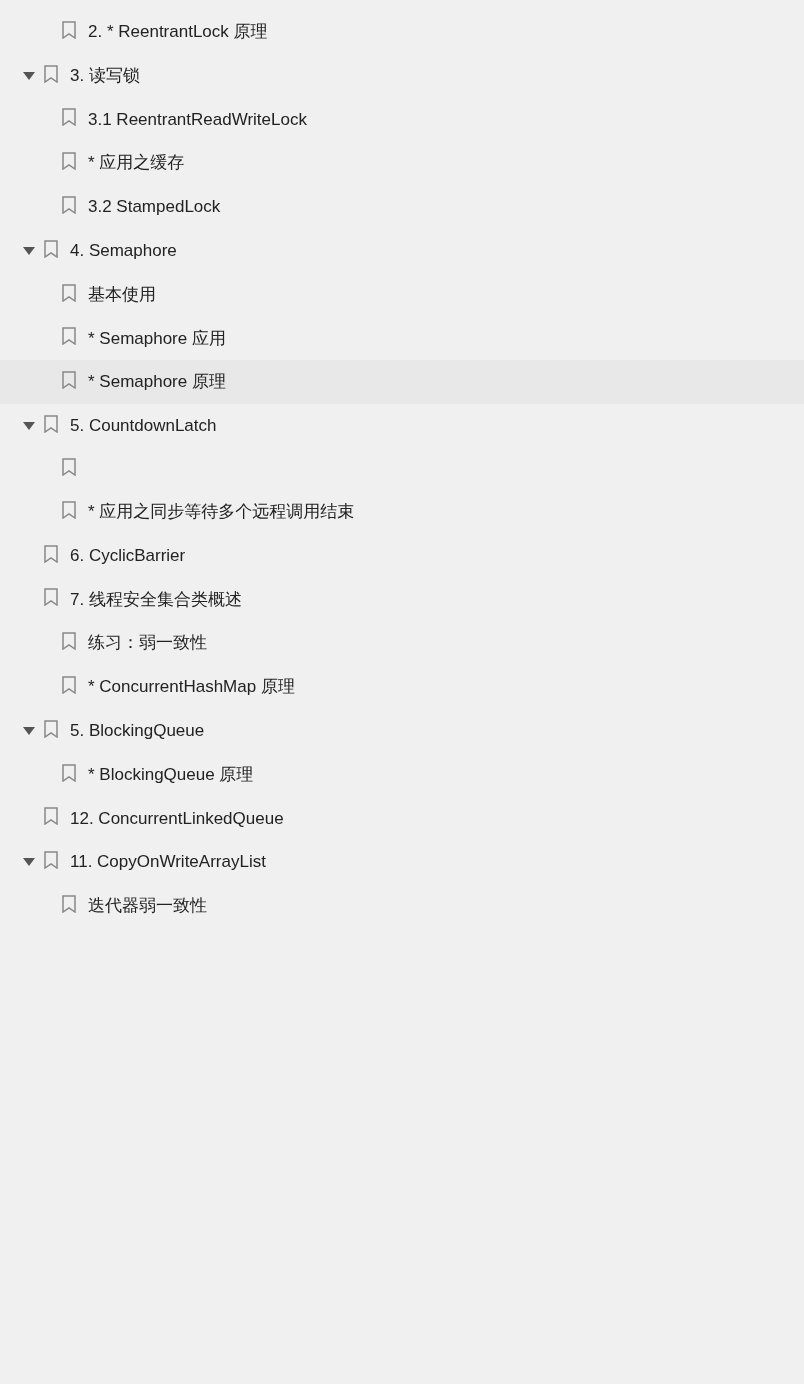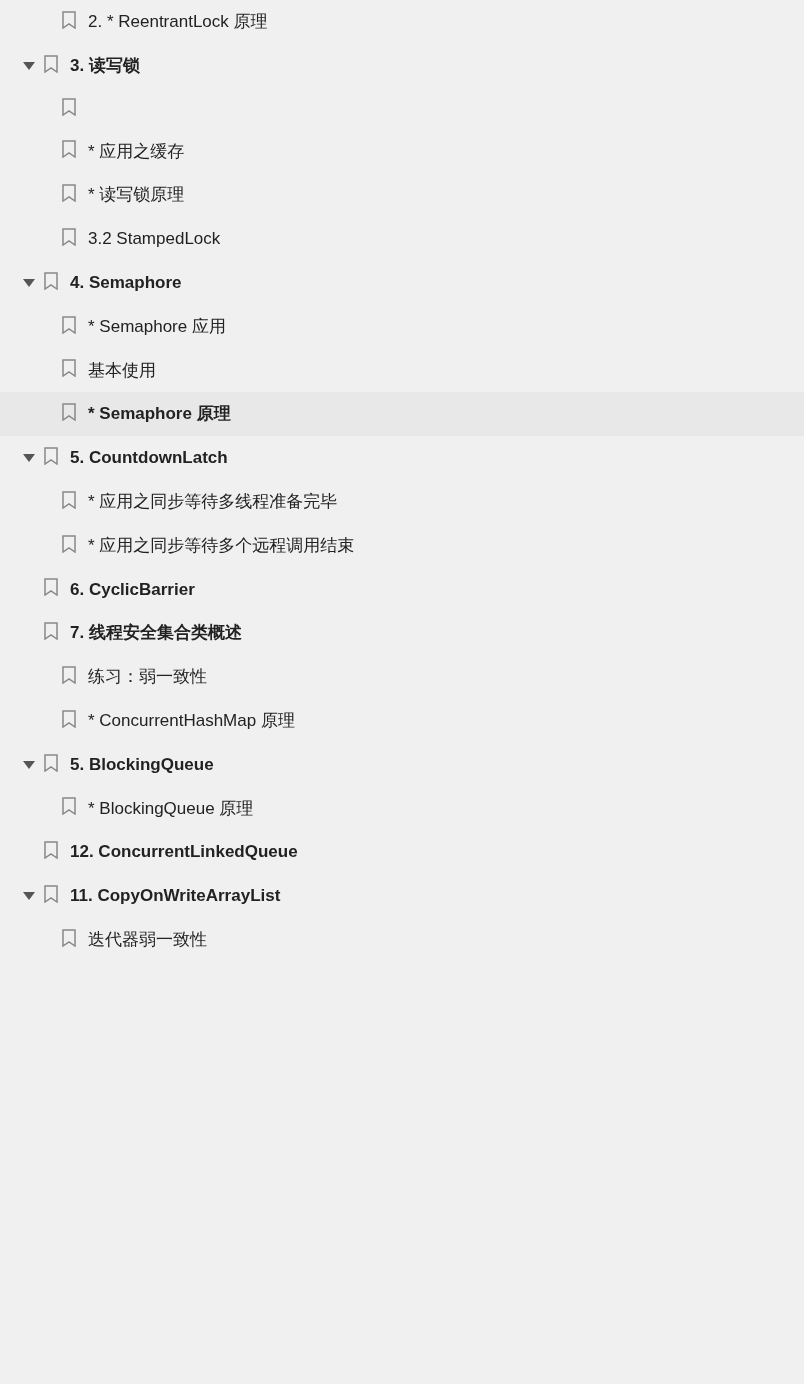--- a/index.html
+++ b/index.html
@@ -5,41 +5,39 @@
     * { margin: 0; padding: 0; box-sizing: border-box; }
     body {
       background: #f0f0f0;
       font-family: -apple-system, BlinkMacSystemFont, "Segoe UI", "PingFang SC", "Hiragino Sans GB", "Microsoft YaHei", sans-serif;
       font-size: 17px;
       color: #222;
       width: 804px;
       min-height: 1384px;
     }
     .tree {
-      padding: 0 0;
+      padding: 10px 0;
       user-select: none;
     }
     .item {
       display: flex;
       align-items: center;
       padding: 10px 0 10px 0;
       cursor: pointer;
       position: relative;
     }
     .item.level-1 {
       padding-left: 20px;
-      font-weight: bold;
     }
     .item.level-2 {
       padding-left: 60px;
     }
     
     .item.highlighted {
       background: #e8e8e8;
-      font-weight: bold;
     }
     
     .toggle {
       width: 18px;
       height: 18px;
       display: inline-flex;
       align-items: center;
       justify-content: center;
       margin-right: 4px;
       flex-shrink: 0;
@@ -93,70 +91,63 @@
   </svg>
       </span>
       <span class="label">3. 读写锁</span>
     </div>
     <div class="item level-2">
       <span class="bookmark">
         <svg viewBox="0 0 14 18" fill="none" xmlns="http://www.w3.org/2000/svg">
     <path d="M1 1h12v16l-6-4-6 4V1z" stroke="#888" stroke-width="1.5" fill="none"></path>
   </svg>
       </span>
+      <span class="label">3.1 ReentrantReadWriteLock</span>
     </div>
     <div class="item level-2">
       <span class="bookmark">
         <svg viewBox="0 0 14 18" fill="none" xmlns="http://www.w3.org/2000/svg">
     <path d="M1 1h12v16l-6-4-6 4V1z" stroke="#888" stroke-width="1.5" fill="none"></path>
   </svg>
       </span>
       <span class="label">* 应用之缓存</span>
     </div>
     <div class="item level-2">
       <span class="bookmark">
         <svg viewBox="0 0 14 18" fill="none" xmlns="http://www.w3.org/2000/svg">
     <path d="M1 1h12v16l-6-4-6 4V1z" stroke="#888" stroke-width="1.5" fill="none"></path>
   </svg>
       </span>
-      <span class="label">* 读写锁原理</span>
-    </div>
-    <div class="item level-2">
-      <span class="bookmark">
-        <svg viewBox="0 0 14 18" fill="none" xmlns="http://www.w3.org/2000/svg">
-    <path d="M1 1h12v16l-6-4-6 4V1z" stroke="#888" stroke-width="1.5" fill="none"></path>
-  </svg>
-      </span>
       <span class="label">3.2 StampedLock</span>
     </div>
     <div class="item level-1">
       <span class="toggle toggle-down"></span>
       <span class="bookmark">
         <svg viewBox="0 0 14 18" fill="none" xmlns="http://www.w3.org/2000/svg">
     <path d="M1 1h12v16l-6-4-6 4V1z" stroke="#888" stroke-width="1.5" fill="none"></path>
   </svg>
       </span>
       <span class="label">4. Semaphore</span>
     </div>
     <div class="item level-2">
       <span class="bookmark">
         <svg viewBox="0 0 14 18" fill="none" xmlns="http://www.w3.org/2000/svg">
     <path d="M1 1h12v16l-6-4-6 4V1z" stroke="#888" stroke-width="1.5" fill="none"></path>
   </svg>
       </span>
+      <span class="label">基本使用</span>
+    </div>
+    <div class="item level-2">
+      <span class="bookmark">
+        <svg viewBox="0 0 14 18" fill="none" xmlns="http://www.w3.org/2000/svg">
+    <path d="M1 1h12v16l-6-4-6 4V1z" stroke="#888" stroke-width="1.5" fill="none"></path>
+  </svg>
+      </span>
       <span class="label">* Semaphore 应用</span>
     </div>
-    <div class="item level-2">
-      <span class="bookmark">
-        <svg viewBox="0 0 14 18" fill="none" xmlns="http://www.w3.org/2000/svg">
-    <path d="M1 1h12v16l-6-4-6 4V1z" stroke="#888" stroke-width="1.5" fill="none"></path>
-  </svg>
-      </span>
-      <span class="label">基本使用</span>
-    </div>
     <div class="item level-2 highlighted">
       <span class="bookmark">
         <svg viewBox="0 0 14 18" fill="none" xmlns="http://www.w3.org/2000/svg">
     <path d="M1 1h12v16l-6-4-6 4V1z" stroke="#888" stroke-width="1.5" fill="none"></path>
   </svg>
       </span>
       <span class="label">* Semaphore 原理</span>
     </div>
     <div class="item level-1">
       <span class="toggle toggle-down"></span>
@@ -166,21 +157,20 @@
   </svg>
       </span>
       <span class="label">5. CountdownLatch</span>
     </div>
     <div class="item level-2">
       <span class="bookmark">
         <svg viewBox="0 0 14 18" fill="none" xmlns="http://www.w3.org/2000/svg">
     <path d="M1 1h12v16l-6-4-6 4V1z" stroke="#888" stroke-width="1.5" fill="none"></path>
   </svg>
       </span>
-      <span class="label">* 应用之同步等待多线程准备完毕</span>
     </div>
     <div class="item level-2">
       <span class="bookmark">
         <svg viewBox="0 0 14 18" fill="none" xmlns="http://www.w3.org/2000/svg">
     <path d="M1 1h12v16l-6-4-6 4V1z" stroke="#888" stroke-width="1.5" fill="none"></path>
   </svg>
       </span>
       <span class="label">* 应用之同步等待多个远程调用结束</span>
     </div>
     <div class="item level-1">

